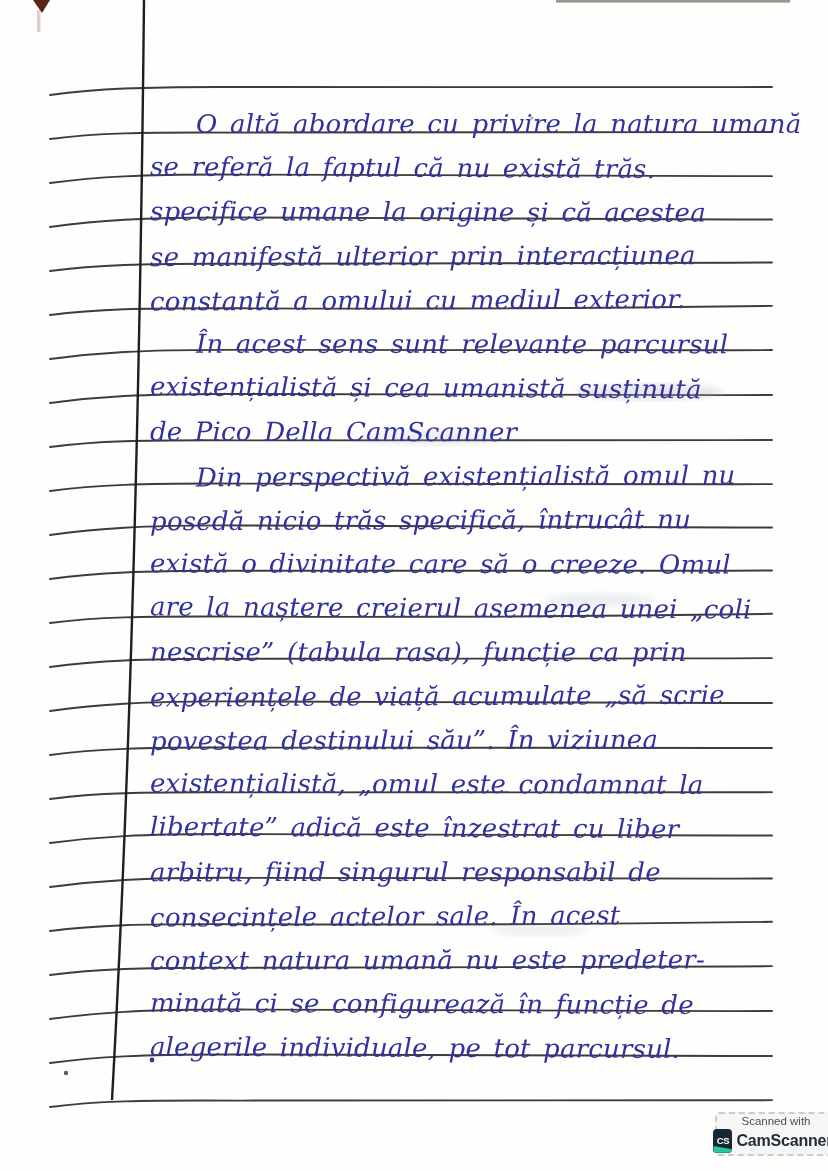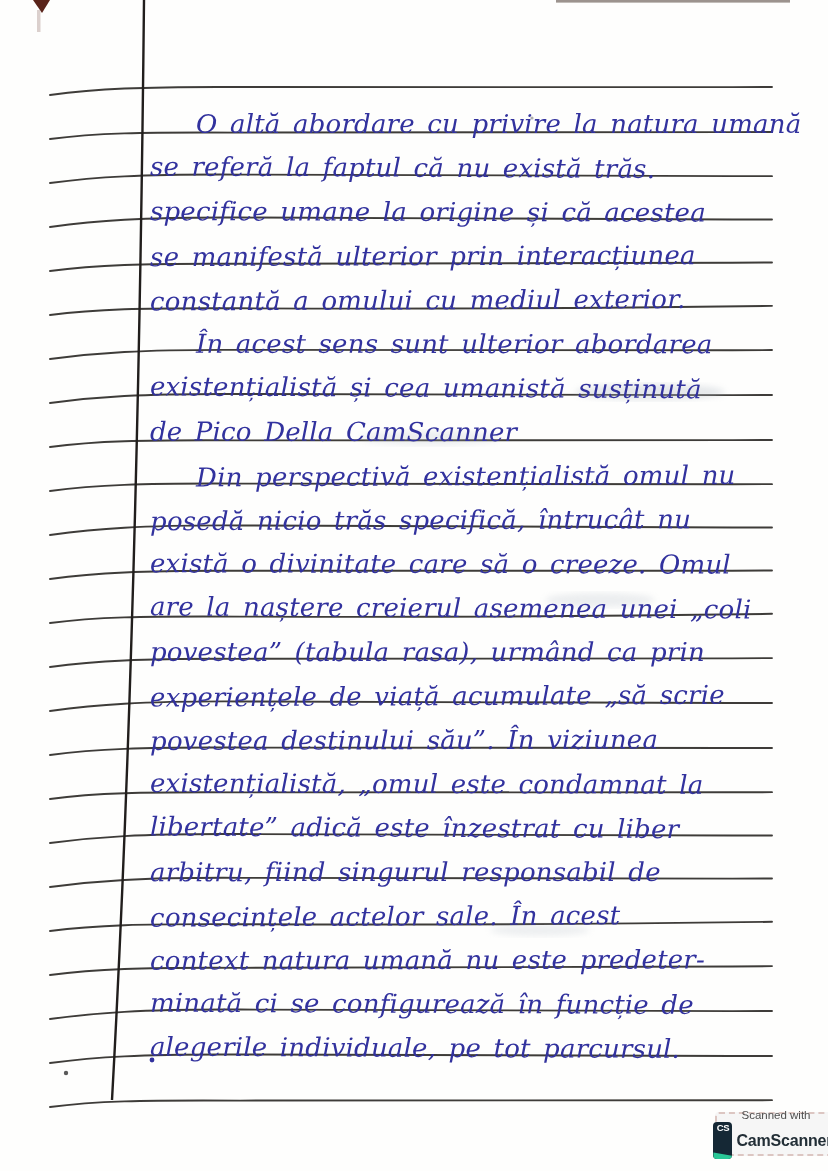--- a/index.html
+++ b/index.html
@@ -56,24 +56,25 @@
     color:#4f4f4f;
     line-height:1.1;
   }
   .badge-bottom{
     display:flex;
     align-items:center;
     gap:4px;
   }
   .cs-logo{
     position:relative;
-    width:19px;height:37px;
+    width:19px;height:24px;
     border-radius:4px;
     background:#152835;
     display:flex;
+    align-items:center;
     justify-content:center;
     overflow:hidden;
     flex:0 0 auto;
   }
   .cs-logo b{
     position:relative;
     z-index:2;
     color:#ffffff;
     font-size:9.5px;
     font-weight:bold;
@@ -165,42 +166,42 @@
       <div class="hw-row" style="top: 176px; transform: rotate(0.15465deg);">
         <span style="color: rgb(50, 50, 158);">specifice umane la origine și că acestea</span>
       </div>
       <div class="hw-row" style="top: 220px; transform: rotate(-0.20633deg);">
         <span style="color: rgb(50, 50, 158);">se manifestă ulterior prin interacțiunea</span>
       </div>
       <div class="hw-row" style="top: 264px; transform: rotate(-0.265036deg);">
         <span style="color: rgb(50, 50, 158);">constantă a omului cu mediul exterior.</span>
       </div>
       <div class="hw-row indent" style="top: 308px; transform: rotate(0.0645359deg);">
-        <span style="color: rgb(50, 50, 158);">În acest sens sunt ulterior abordarea</span>
+        <span style="color: rgb(50, 50, 158);">În acest sens sunt relevante parcursul</span>
       </div>
       <div class="hw-row" style="top: 352px; transform: rotate(0.299563deg);">
         <span style="color: rgb(50, 50, 158);">existențialistă și cea umanistă susținută</span>
       </div>
       <div class="hw-row" style="top: 396px; transform: rotate(0.0957295deg);">
         <span style="color: rgb(50, 50, 158);">de Pico Della CamScanner</span>
       </div>
       <div class="hw-row indent" style="top: 440px; transform: rotate(-0.248348deg);">
         <span style="color: rgb(50, 50, 158);">Din perspectivă existențialistă omul nu</span>
       </div>
       <div class="hw-row" style="top: 484px; transform: rotate(-0.228595deg);">
         <span style="color: rgb(50, 50, 158);">posedă nicio trăs specifică, întrucât nu</span>
       </div>
       <div class="hw-row" style="top: 528px; transform: rotate(0.12605deg);">
         <span style="color: rgb(50, 50, 158);">există o divinitate care să o creeze. Omul</span>
       </div>
       <div class="hw-row" style="top: 572px; transform: rotate(0.296032deg);">
         <span style="color: rgb(50, 50, 158);">are la naștere creierul asemenea unei „coli</span>
       </div>
       <div class="hw-row" style="top: 616px; transform: rotate(0.032326deg);">
-        <span style="color: rgb(50, 50, 158);">povestea” (tabula rasa), urmând ca prin</span>
+        <span style="color: rgb(50, 50, 158);">nescrise” (tabula rasa), funcție ca prin</span>
       </div>
       <div class="hw-row" style="top: 660px; transform: rotate(-0.278737deg);">
         <span style="color: rgb(50, 50, 158);">experiențele de viață acumulate „să scrie</span>
       </div>
       <div class="hw-row" style="top: 704px; transform: rotate(-0.18145deg);">
         <span style="color: rgb(50, 50, 158);">povestea destinului său”. În viziunea</span>
       </div>
       <div class="hw-row" style="top: 748px; transform: rotate(0.181662deg);">
         <span style="color: rgb(50, 50, 158);">existențialistă, „omul este condamnat la</span>
       </div>

